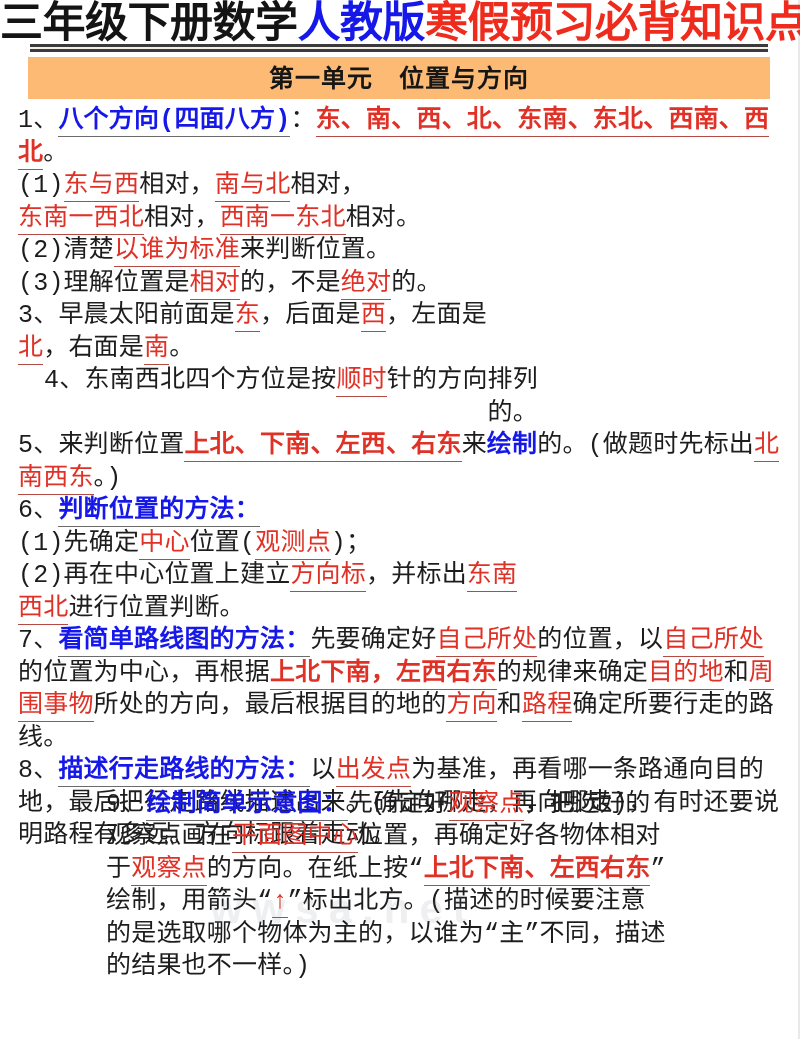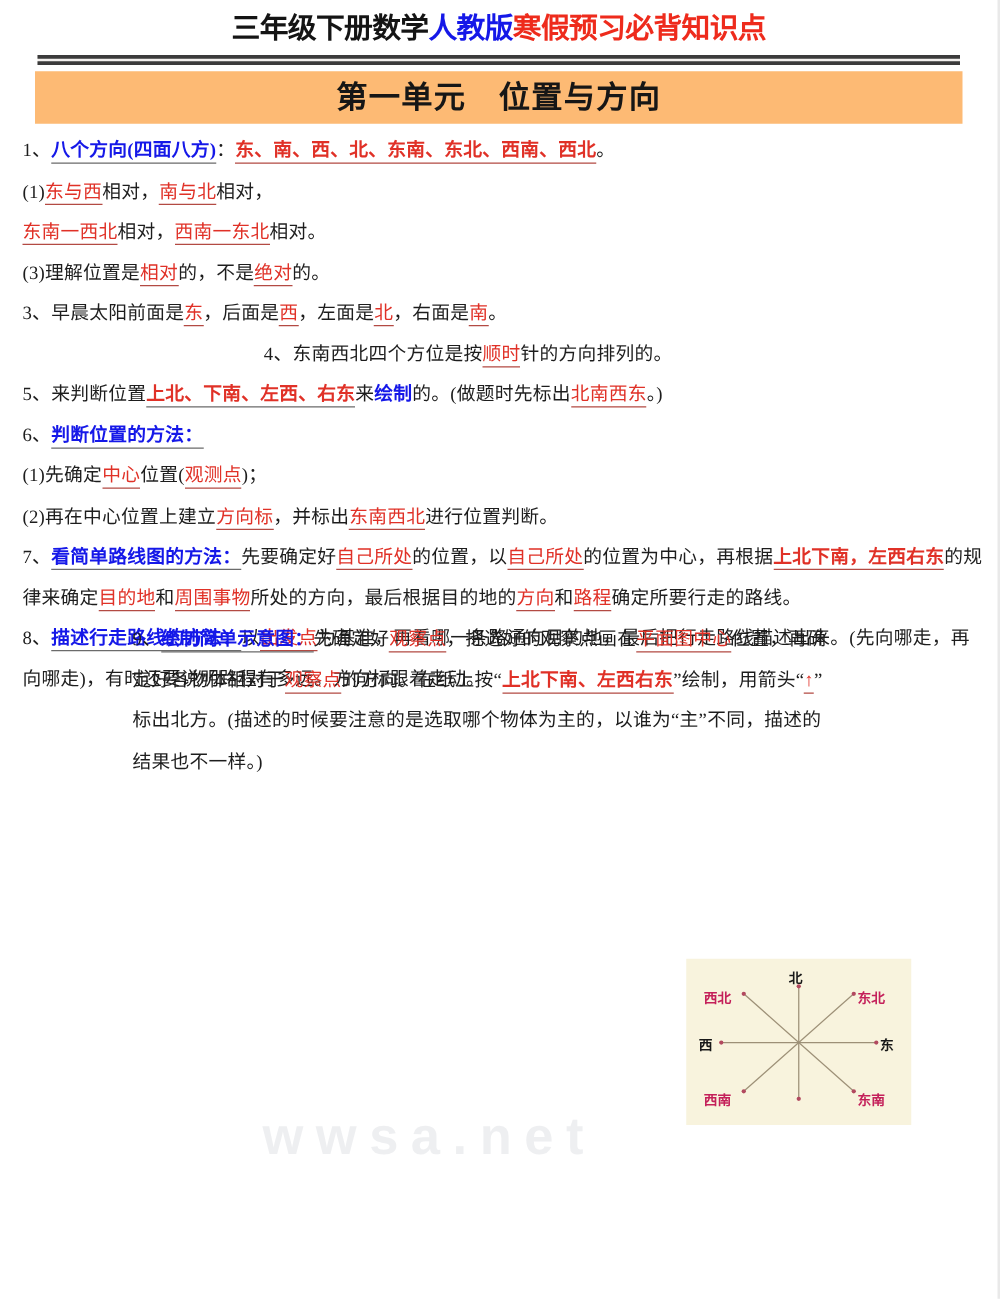--- a/index.html
+++ b/index.html
@@ -22,21 +22,21 @@
     position:absolute;left:210px;top:885px;
     font-family:"Liberation Sans",sans-serif;
     font-size:42px;font-weight:bold;color:rgba(120,130,150,0.13);
     letter-spacing:10px;pointer-events:none;user-select:none;z-index:5;
   }
   
   .main-title{
     text-align:center;
     font-family:"Liberation Sans","DejaVu Sans",sans-serif;
     font-weight:bold;
-    font-size:23px;
+    font-size:43px;
     line-height:40px;
     padding-top:2px;
     white-space:nowrap;
     letter-spacing:-0.5px;
   }
   .t-black{color:#141414;}
   .t-blue{color:#1518e8;}
   .t-red{color:#ee2b1c;}
   .rule{
     margin:2px 30px 0 30px;
@@ -58,22 +58,22 @@
     letter-spacing:1px;
   }
   
   .content{
     position:relative;
     padding:6px 14px 0 18px;
     font-size:19.5px;
     line-height:32px;
   }
   .line{
-    font-family:Liberation Serif, serif;
-    font-size:15px;
+    font-family:Liberation Mono, monospace;
+    font-size:25px;
     line-height:32.5px;
     color:#1d1d1d;
     margin:0;
     letter-spacing:0.2px;
   }
   .blue-b{color:#1518e8;font-weight:bold;}
   .red{color:#e03127;}
   .red-b{color:#e03127;font-weight:bold;}
   .u{border-bottom:1.6px solid #6b6b6b;padding-bottom:1px;}
   .ur{border-bottom:1.6px solid #b34a43;padding-bottom:1px;}
@@ -113,20 +113,23 @@
 
     <p class="line full">
       <span>1、</span><span class="blue-b u">八个方向(四面八方)</span><span>：</span><span class="red-b ur">东、南、西、北、东南、东北、西南、西北</span><span>。</span>
     </p>
 
     <p class="line col-left">
       <span>(1)</span><span class="red ur">东与西</span><span>相对，</span><span class="red ur">南与北</span><span>相对，</span>
     </p>
     <p class="line col-left">
       <span class="red ur">东南一西北</span><span>相对，</span><span class="red ur">西南一东北</span><span>相对。</span>
+    </p>
+    <p class="line col-left">
+      <span>(2)清楚</span><span class="red ur">以谁为标准</span><span>来判断位置。</span>
     </p>
     <p class="line col-left">
       <span>(3)理解位置是</span><span class="red ur">相对</span><span>的，不是</span><span class="red ur">绝对</span><span>的。</span>
     </p>
 
     <p class="line col-left">
       <span>3、</span><span>早晨太阳前面是</span><span class="red ur">东</span><span>，后面是</span><span class="red ur">西</span><span>，左面是</span><span class="red ur">北</span><span>，右面是</span><span class="red ur">南</span><span>。</span>
     </p>
 
     <p class="line col-left-wide">

